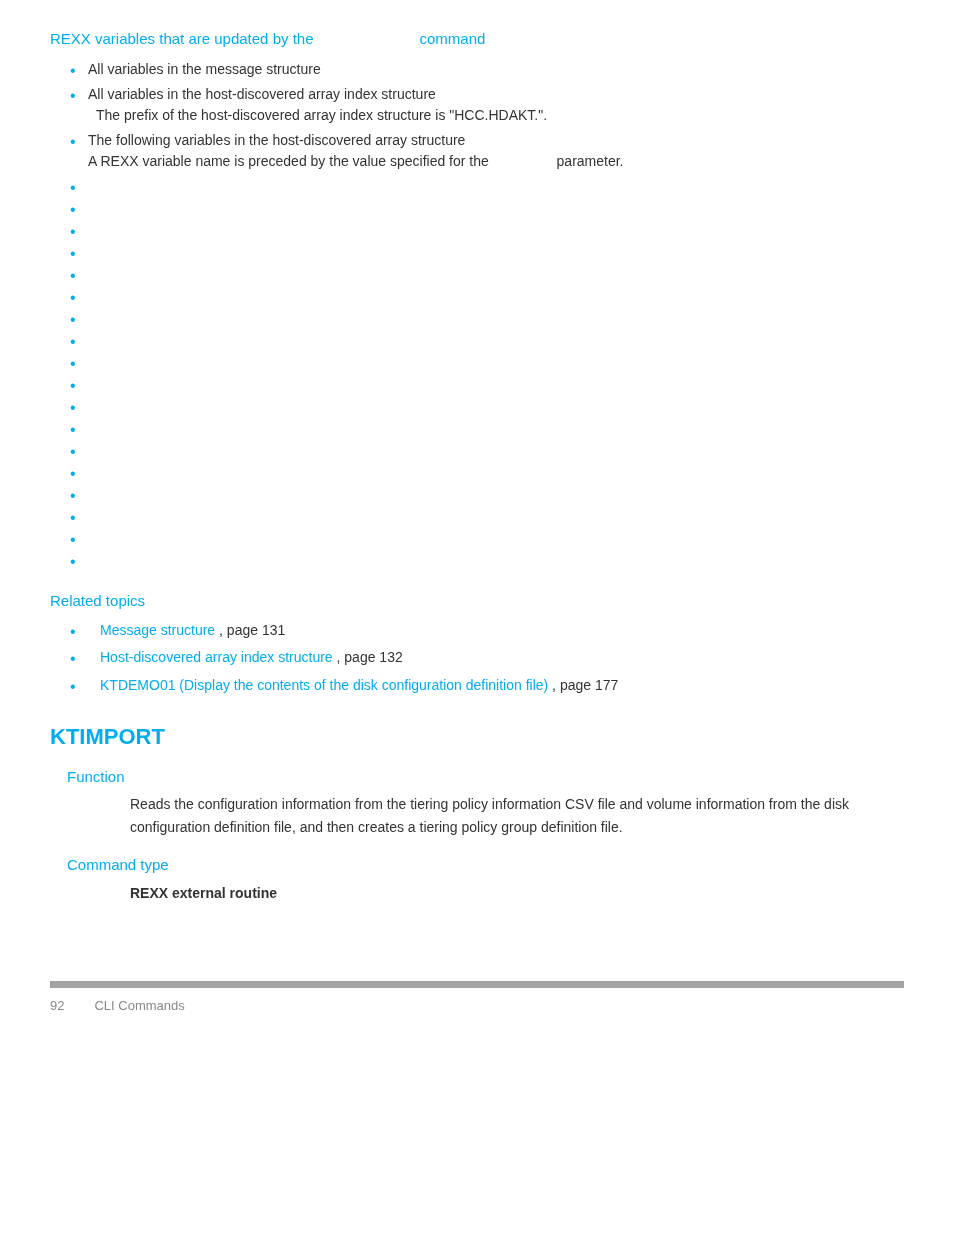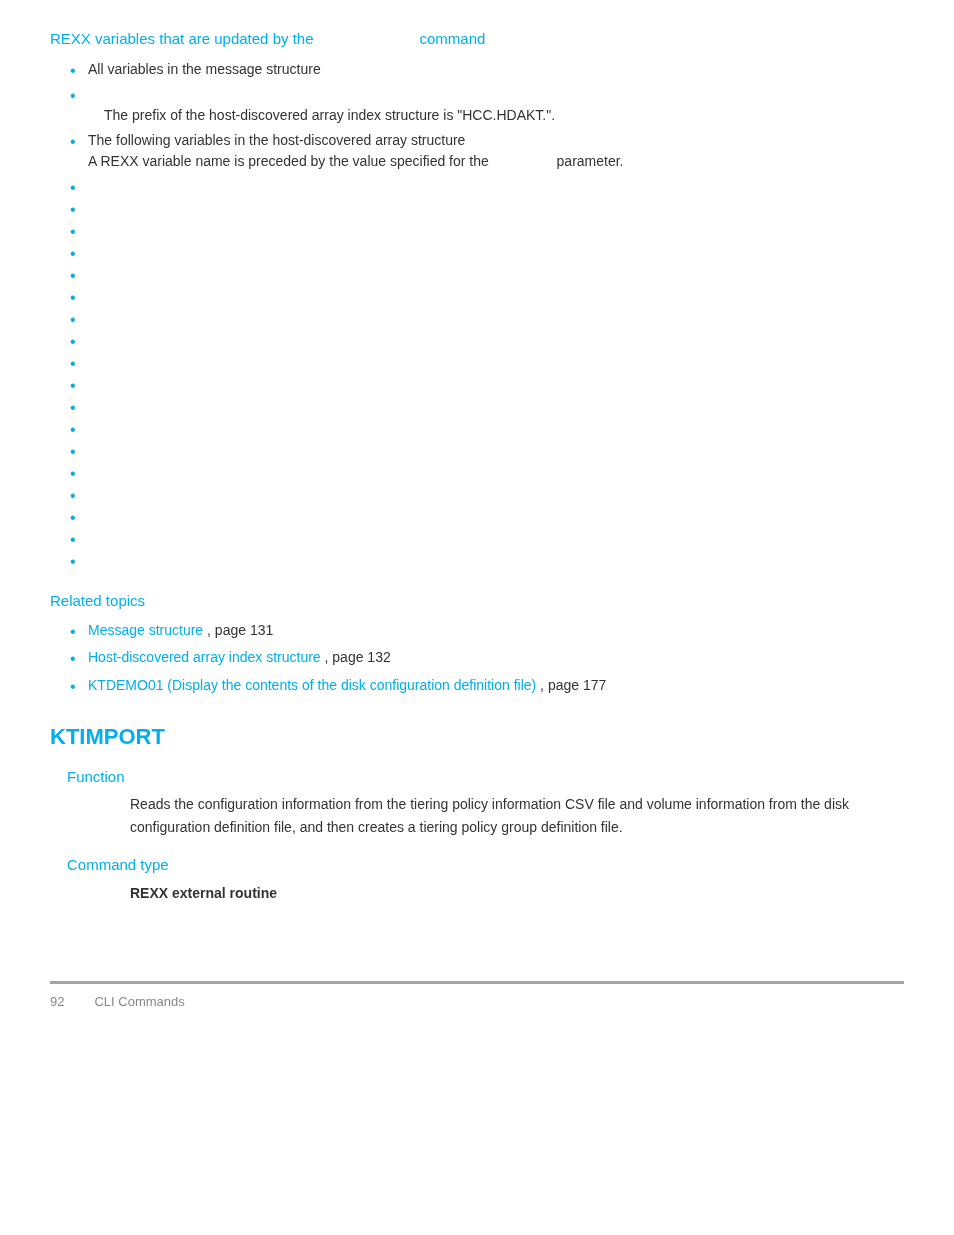--- a/index.html
+++ b/index.html
@@ -68,38 +68,39 @@
     .related-list li::before {
       content: "•";
       position: absolute;
       left: 0;
       color: #00aeef;
       font-size: 16px;
     }
     .related-list a {
       color: #00aeef;
       text-decoration: none;
+      margin-left: 12px;
     }
     .related-list span.page-ref {
       color: #333;
     }
     .body-text {
       margin-left: 80px;
       line-height: 1.6;
       margin-bottom: 10px;
     }
     .command-type-text {
       margin-left: 80px;
       font-weight: bold;
       margin-top: 12px;
     }
     .footer {
       margin-top: 80px;
       padding-top: 10px;
-      border-top: 3px solid #a3a3a3;
+      border-top: 7px solid #a3a3a3;
       color: #888;
       font-size: 13px;
       display: flex;
       gap: 30px;
     }
     .top-title-row {
       display: flex;
       align-items: baseline;
       gap: 8px;
       margin-bottom: 12px;
@@ -124,22 +125,23 @@
   <span class="title-part">REXX variables that are updated by the</span>
   <span class="title-gap"></span>
   <span class="title-part">command</span>
 </div>
 
 <ul class="doc-list">
   <li>
     <span>All variables in the message structure</span>
   </li>
   <li>
+    <span>All variables in the host-discovered array index structure</span>
     <br>
-    <span style="margin-left:16px;">The prefix of the host-discovered array index structure is "HCC.HDAKT.".</span>
+    <span style="margin-left:8px;">The prefix of the host-discovered array index structure is "HCC.HDAKT.".</span>
   </li>
   <li>
     <span>The following variables in the host-discovered array structure</span>
     <br>
     <span>
       <span>A REXX variable name is preceded by the value specified for the</span>
       <span class="inline-gap"></span>
       <span>parameter.</span>
     </span>
   </li>

